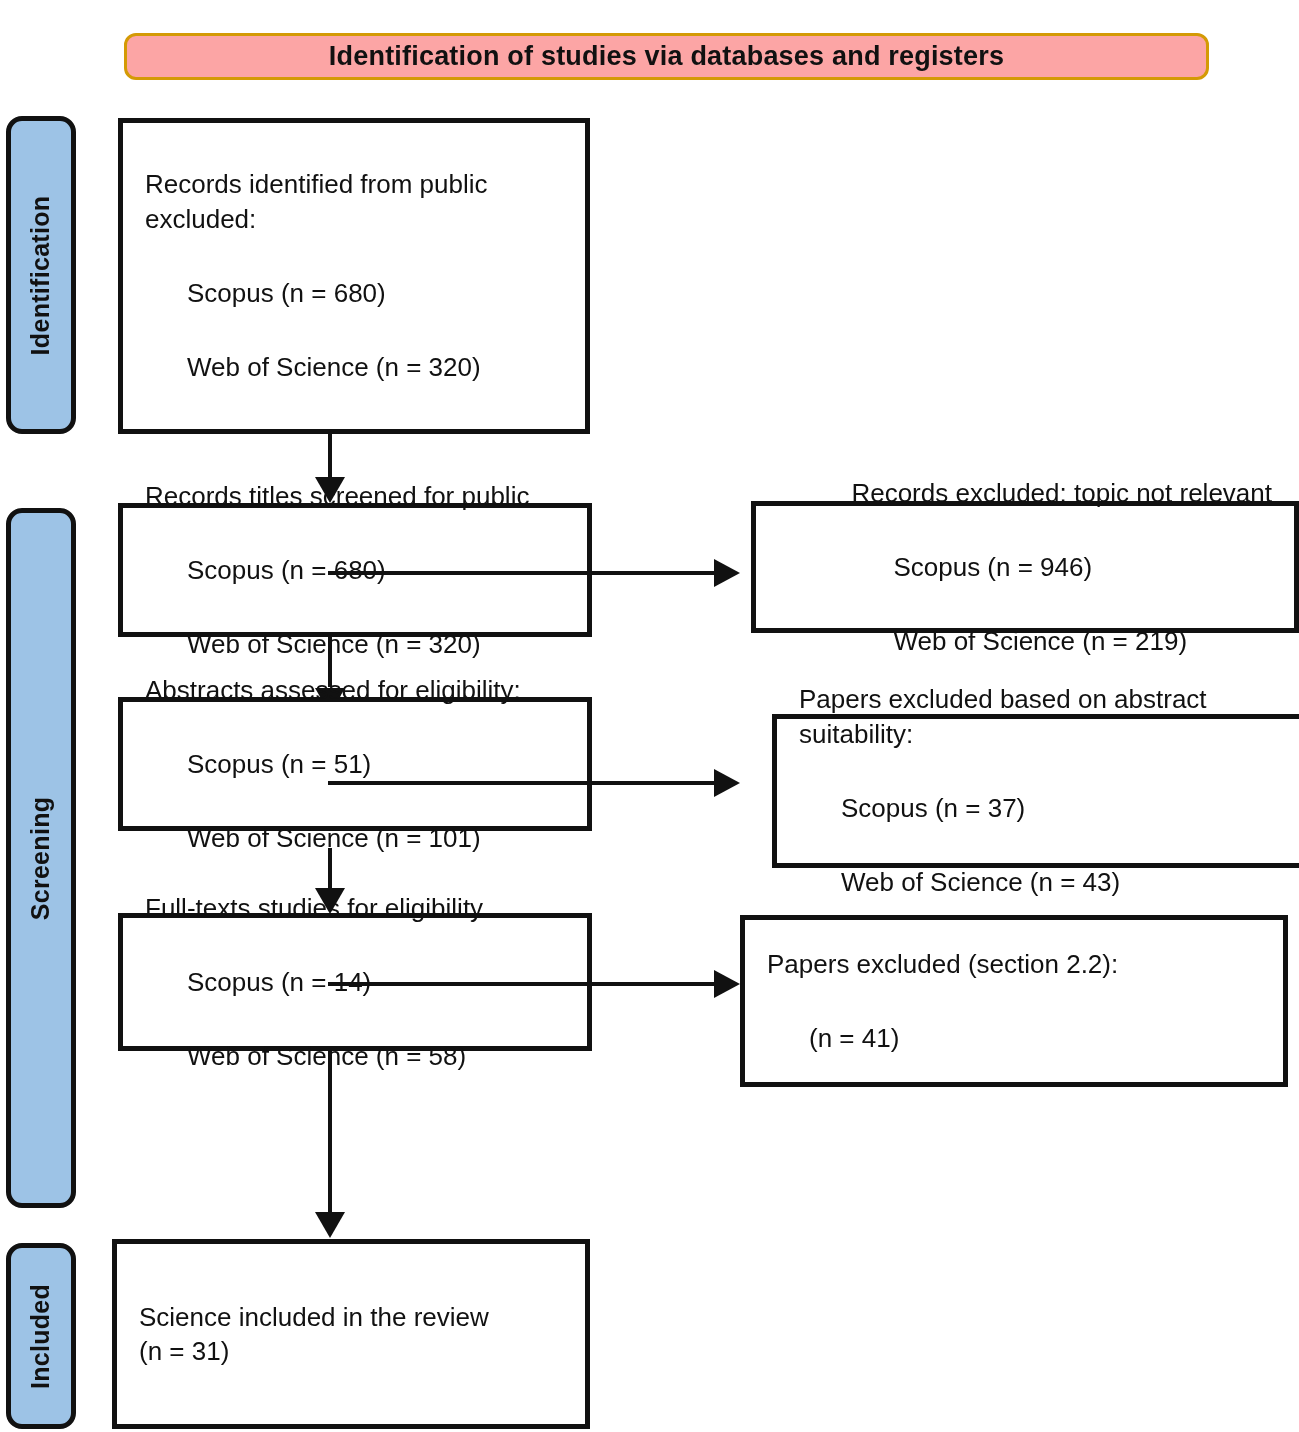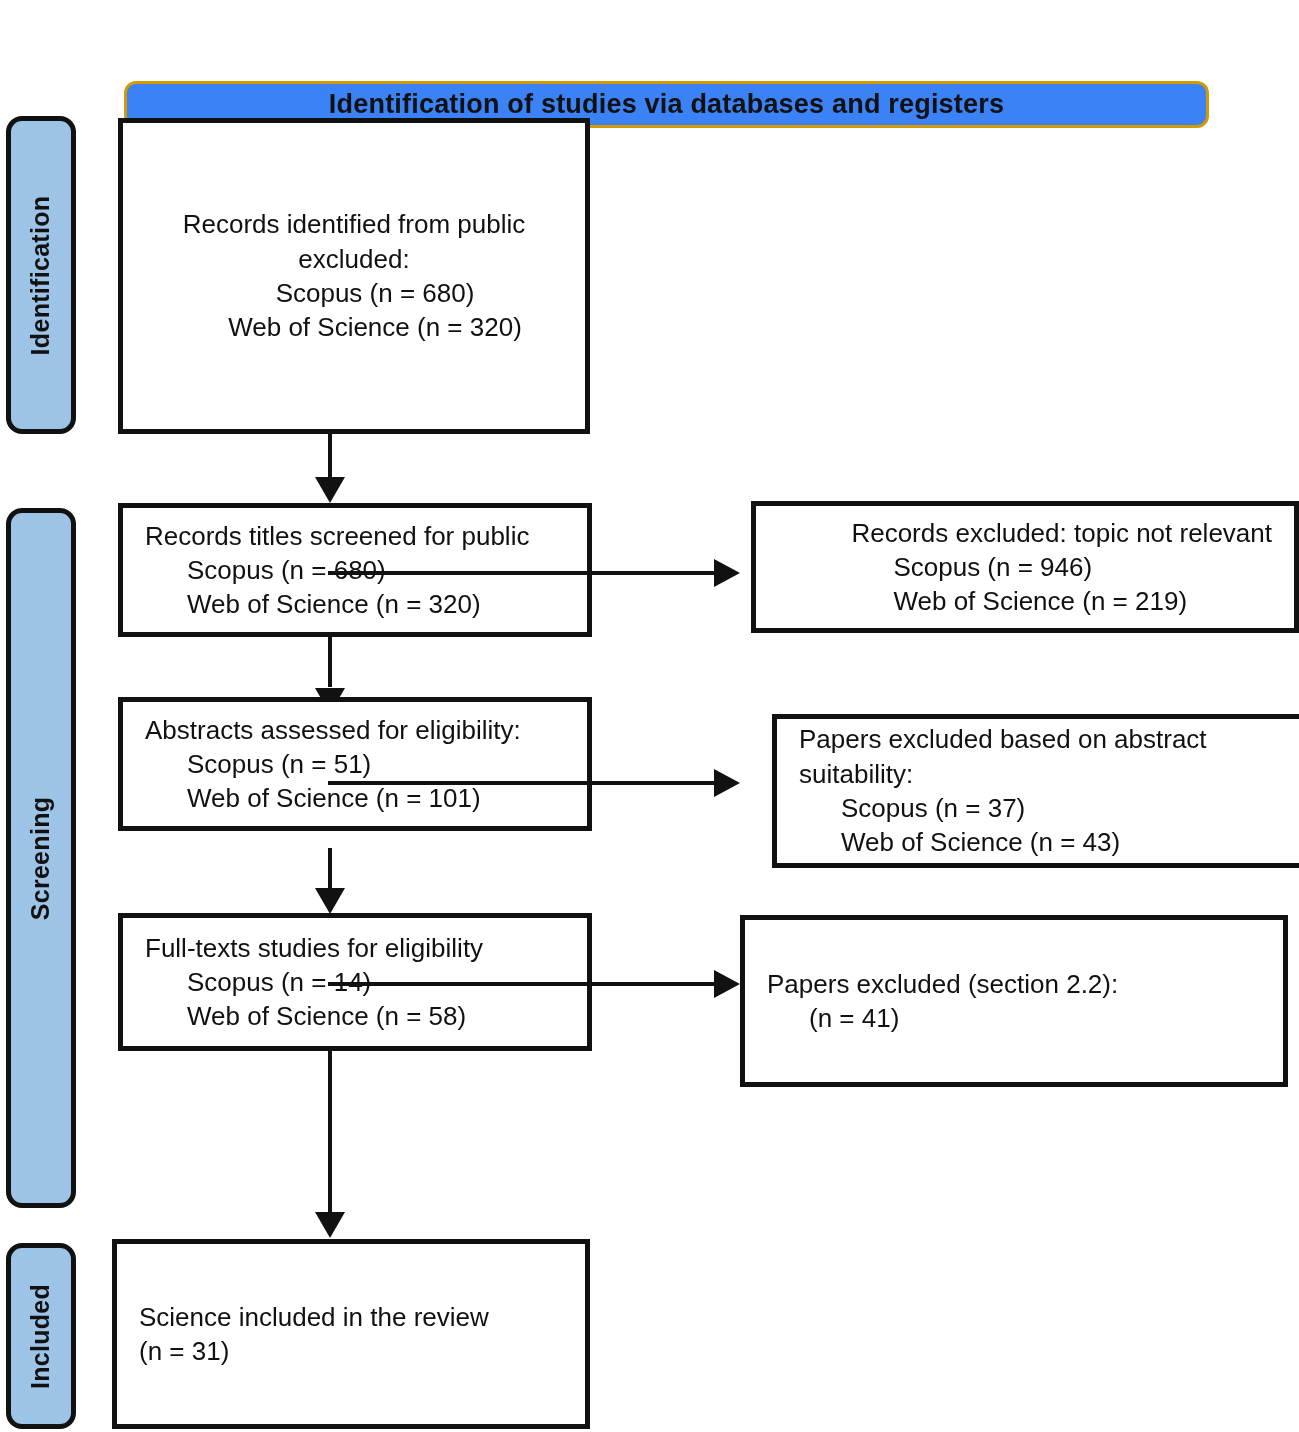--- a/index.html
+++ b/index.html
@@ -20,28 +20,27 @@
     overflow: hidden;
   }
 
   
   .banner {
     position: absolute;
     left: 124px;
     top: 33px;
     width: 1085px;
     height: 47px;
-    background: #3b82f6;
+    background: #fca5a5;
     border: 3px solid #d49a05;
     border-radius: 12px;
     box-sizing: border-box;
     display: flex;
     align-items: center;
     justify-content: center;
-    margin-top: 48px;
   }
   .banner-text {
     font-size: 27px;
     font-weight: bold;
     color: #111111;
     letter-spacing: 0.2px;
     white-space: nowrap;
   }
 
   
@@ -77,24 +76,24 @@
     flex-direction: column;
     justify-content: center;
   }
   .box-lines {
     padding: 0 22px;
     font-size: 26px;
     line-height: 1.32;
     color: #111111;
   }
   .box-line { white-space: nowrap; }
-  .box-line.indent { padding-left: 42px; }
-
-  
-  #box-identified     { left: 118px; top: 118px;  width: 472px; height: 316px; text-align: center; }
+  .box-line.indent { padding-left: 42px; margin-top: 40px; }
+
+  
+  #box-identified     { left: 118px; top: 118px;  width: 472px; height: 316px; }
   #box-titles         { left: 118px; top: 503px;  width: 474px; height: 134px; }
   #box-abstracts      { left: 118px; top: 697px;  width: 474px; height: 134px; }
   #box-fulltexts      { left: 118px; top: 913px;  width: 474px; height: 138px; }
   #box-included       { left: 112px; top: 1239px; width: 478px; height: 190px; }
 
   
   #box-excluded-topic    { left: 751px; top: 501px; width: 548px; height: 132px; align-items: flex-end; }
   #box-excluded-abstract { left: 772px; top: 714px; width: 548px; height: 154px; }
   #box-excluded-section  { left: 740px; top: 915px; width: 548px; height: 172px; }
 

